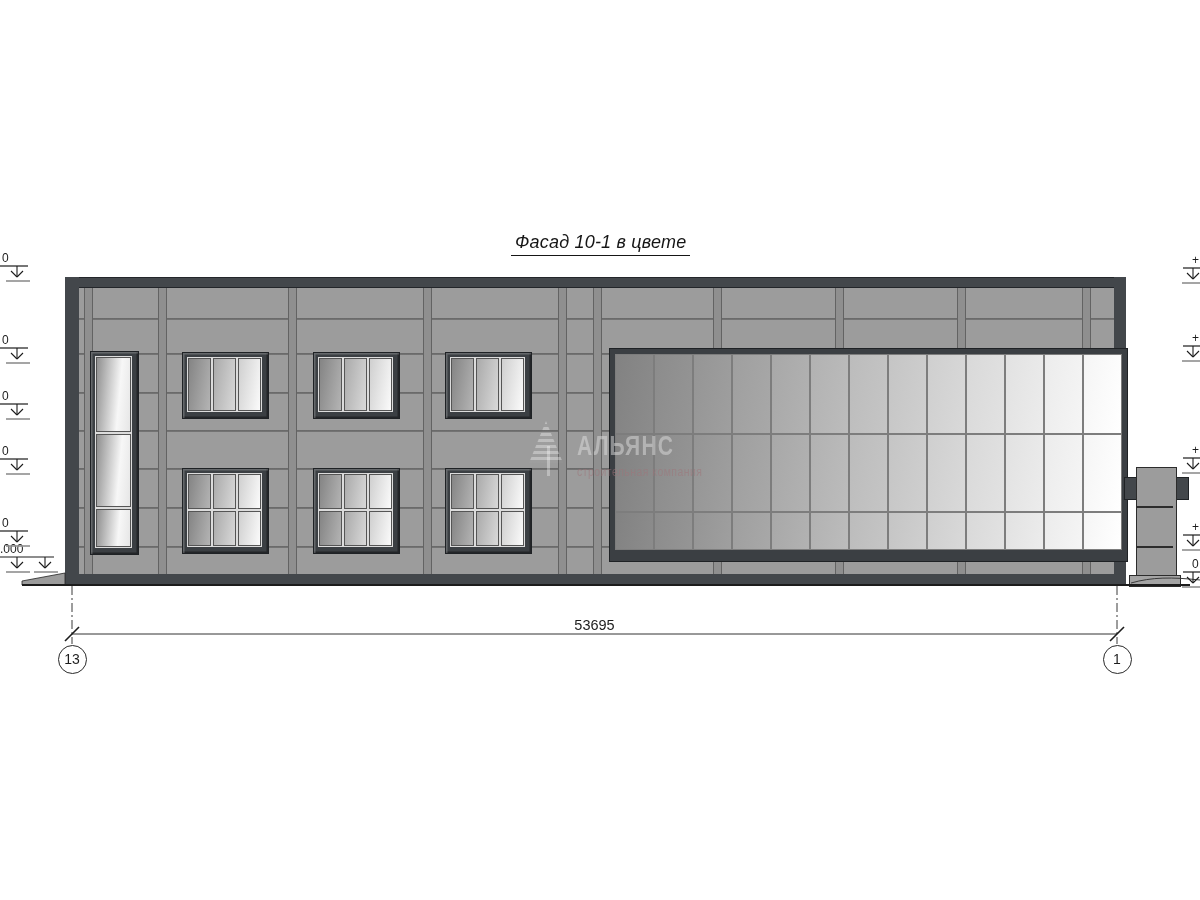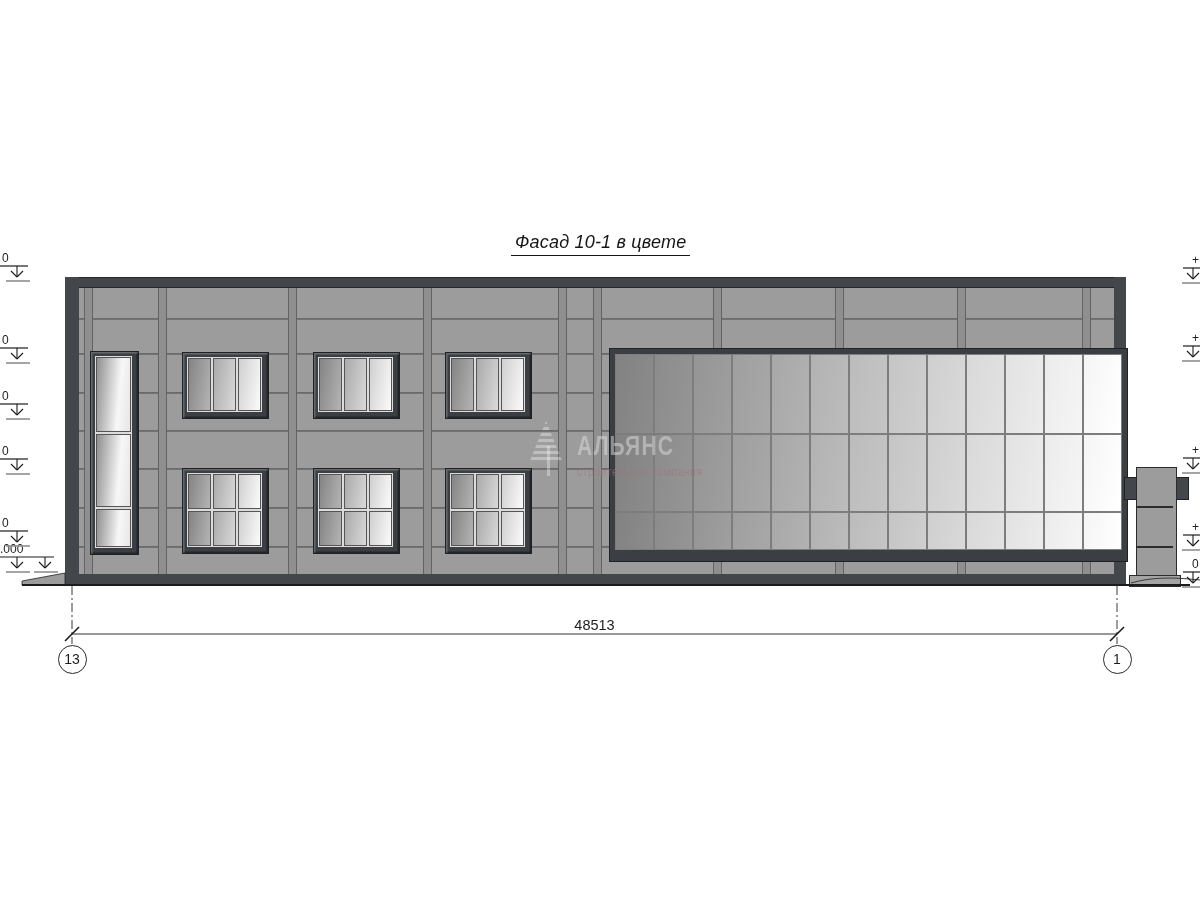--- a/index.html
+++ b/index.html
@@ -148,21 +148,21 @@
       <line x1="1187" y1="540" x2="1193" y2="546" stroke="#1c1c1c" stroke-width="1.1"></line>
       <line x1="1199" y1="540" x2="1193" y2="546" stroke="#1c1c1c" stroke-width="1.1"></line>
       <line x1="1182" y1="550" x2="1206" y2="550" stroke="#8f8f8f" stroke-width="1.6"></line>
       <line x1="1183" y1="572" x2="1200" y2="572" stroke="#1c1c1c" stroke-width="1.2"></line>
       <line x1="1193" y1="572" x2="1193" y2="583" stroke="#1c1c1c" stroke-width="1.1"></line>
       <line x1="1187" y1="577" x2="1193" y2="583" stroke="#1c1c1c" stroke-width="1.1"></line>
       <line x1="1199" y1="577" x2="1193" y2="583" stroke="#1c1c1c" stroke-width="1.1"></line>
       <line x1="1182" y1="587" x2="1206" y2="587" stroke="#8f8f8f" stroke-width="1.6"></line>
     </svg>
 
-  <div class="dim-label" id="dimLabel" style="left: 594.5px; top: 617px;">48513</div>
+  <div class="dim-label" id="dimLabel" style="left: 594.5px; top: 617px;">53695</div>
 
   <div class="grid-bubble" id="bubble0" style="left: 57.5px; top: 644.5px;">
       <span>13</span>
     </div>
   <div class="grid-bubble" id="bubble1" style="left: 1102.5px; top: 644.5px;">
       <span>1</span>
     </div>
 
   <div class="watermark">
     <div class="wm-logo"></div>

